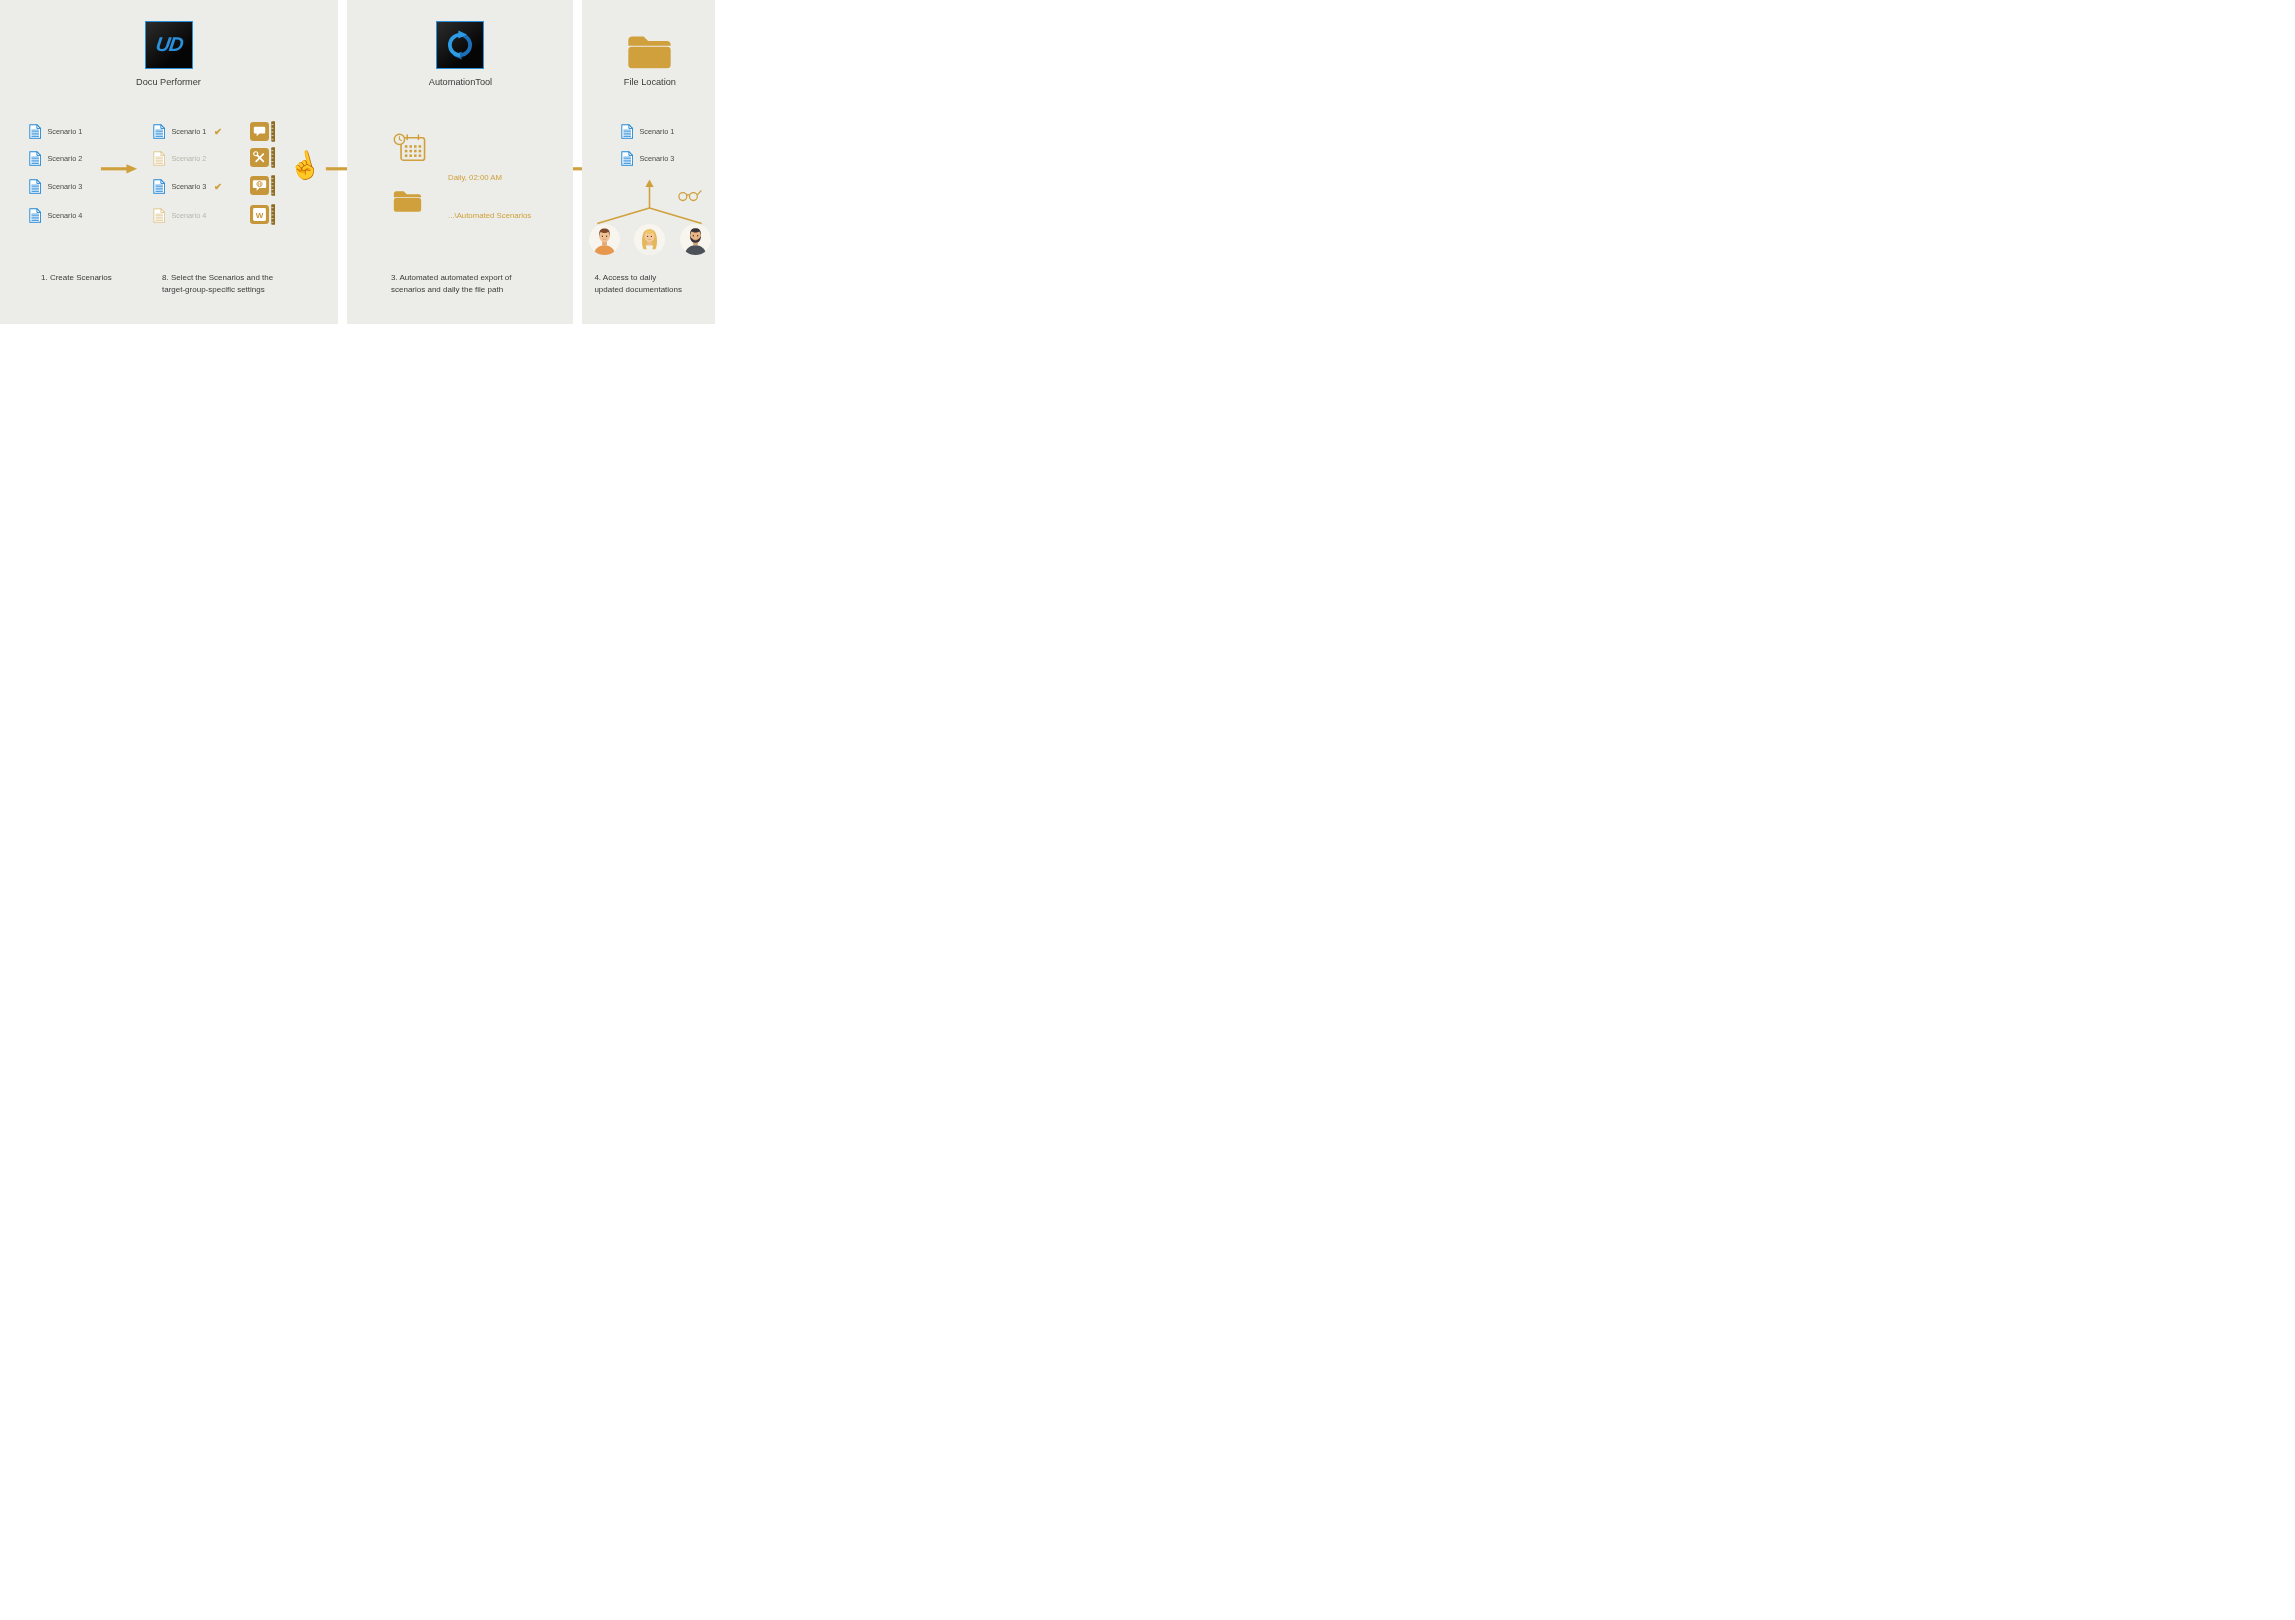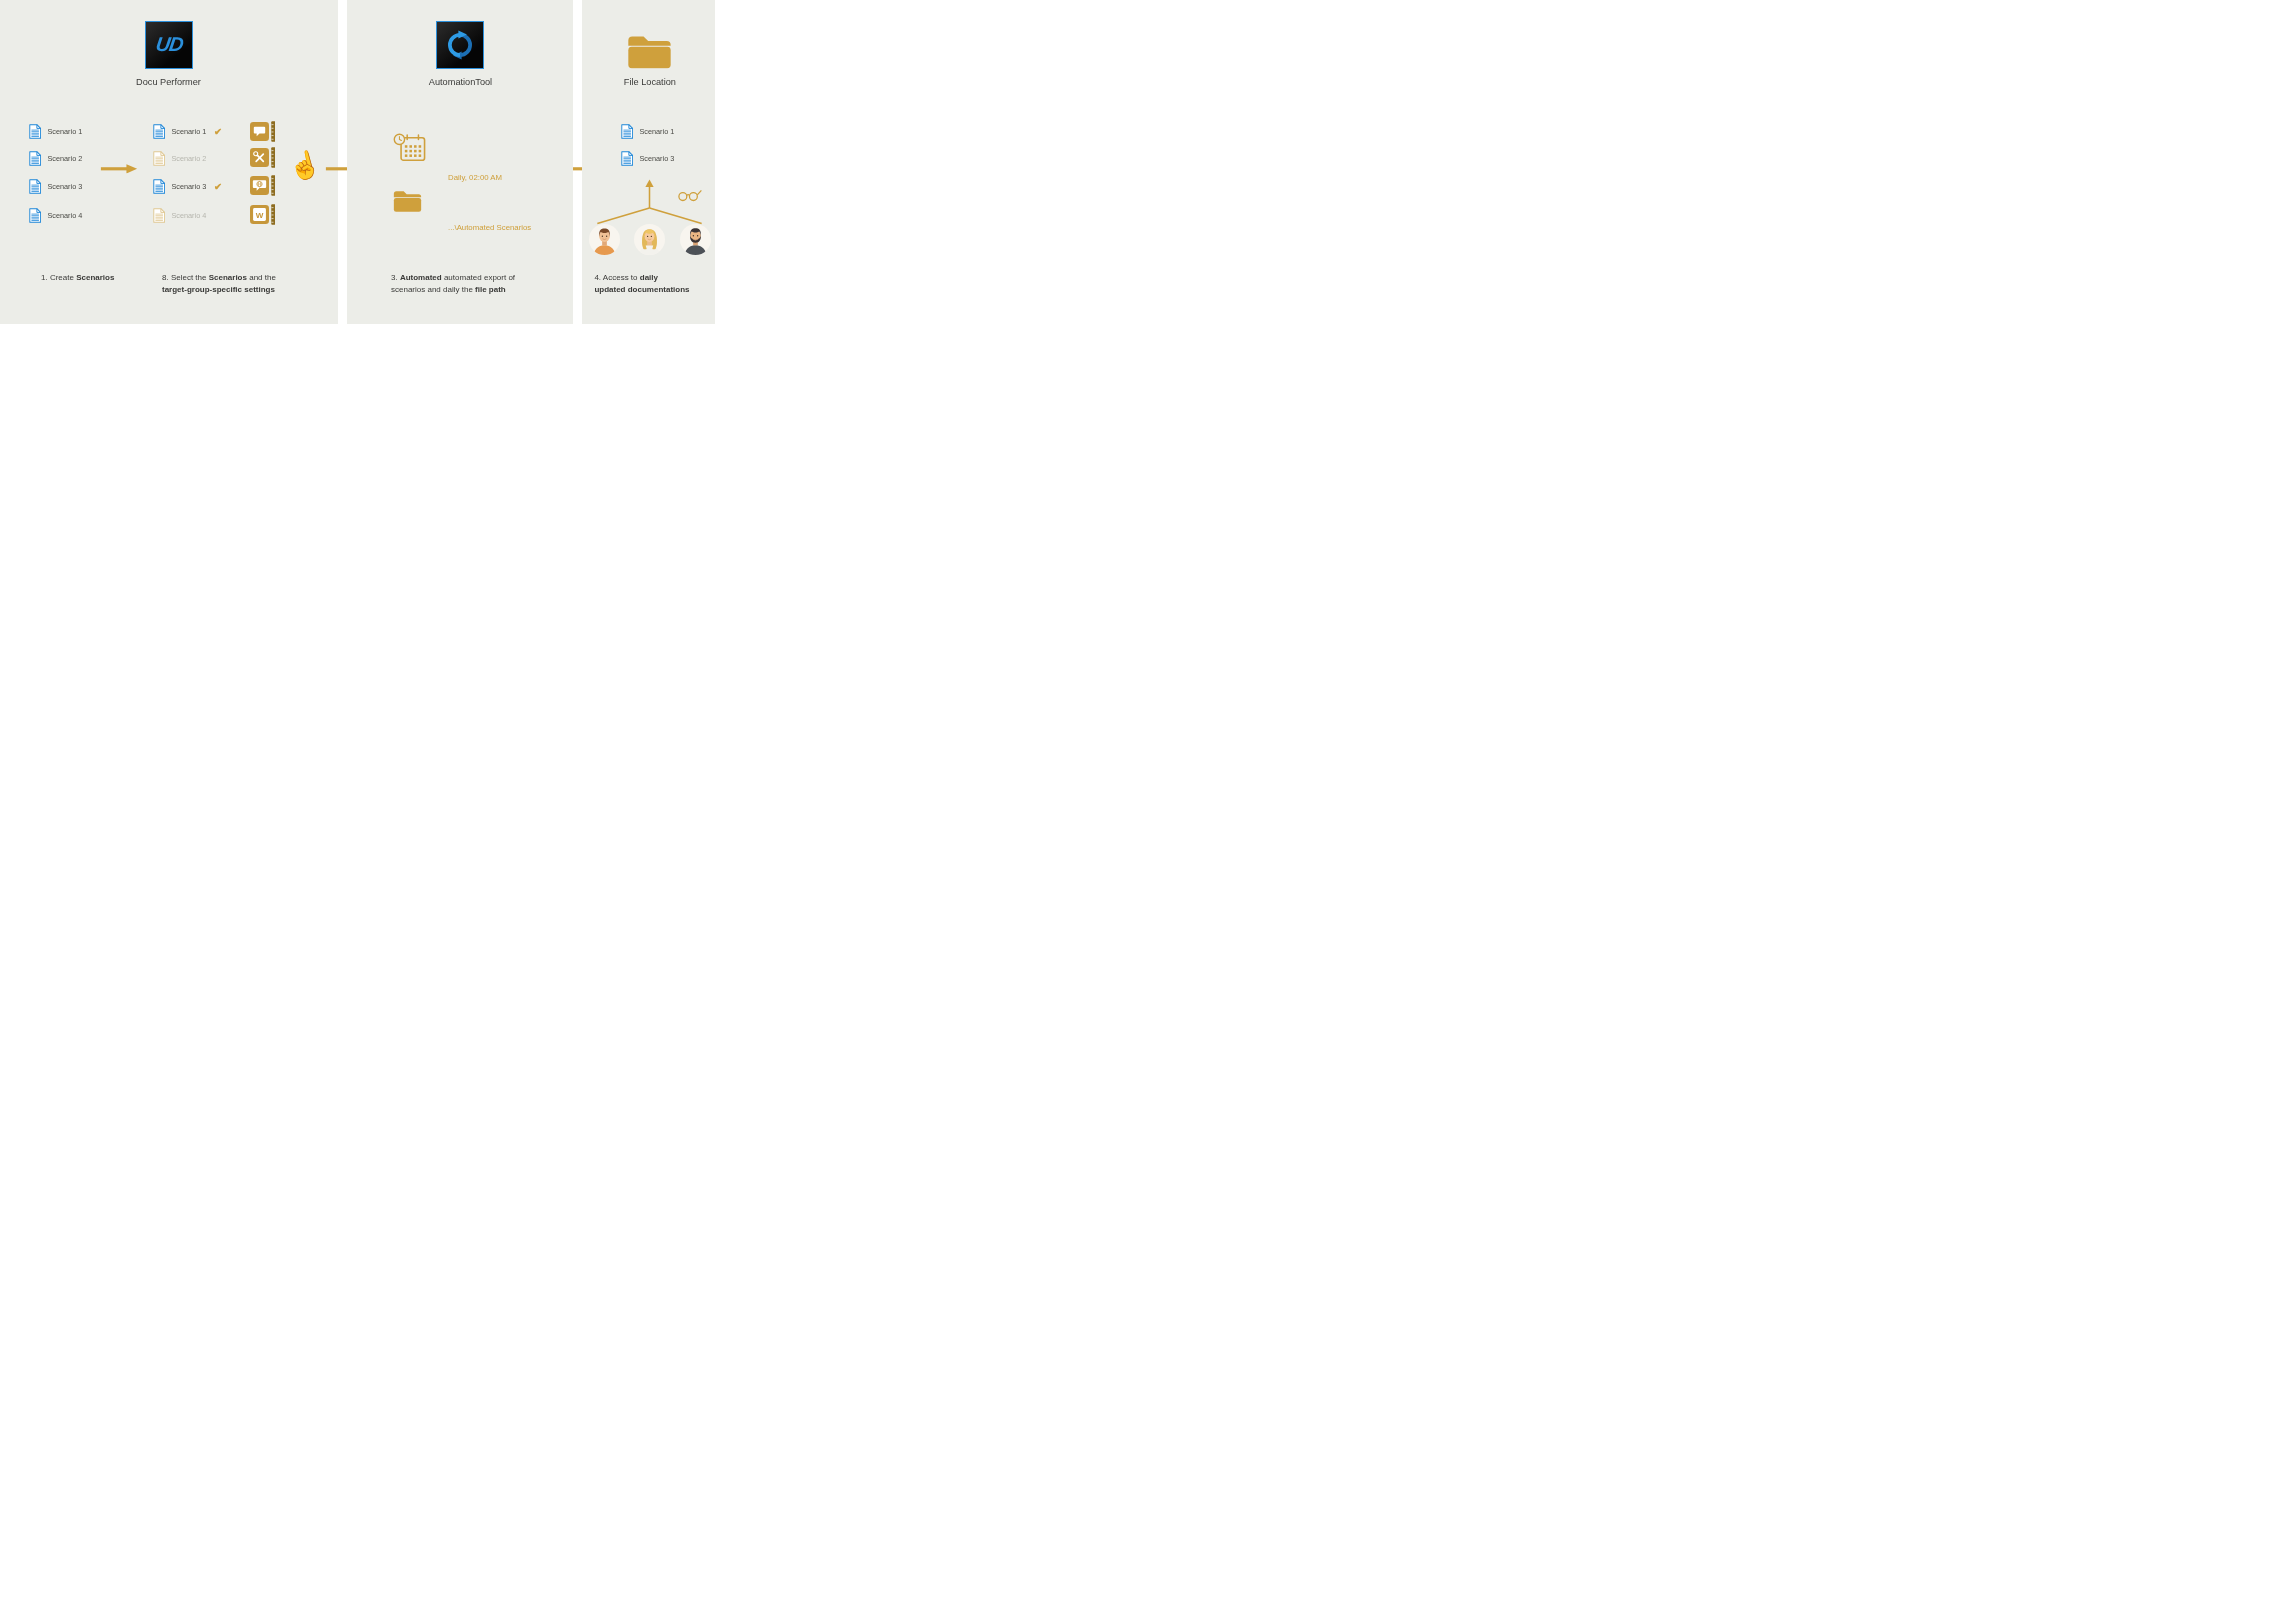--- a/index.html
+++ b/index.html
@@ -19,21 +19,21 @@
   .goldicon{display:flex;align-items:center;gap:1.8px;height:21px;}
   .goldicon .sq{width:19px;height:19px;color:#C6973A;}
   .goldicon .sq svg{width:100%;height:100%;display:block;}
   .goldicon .ruler{width:4.6px;height:21px;color:#8D6C1F;}
   .goldicon .ruler svg{width:100%;height:100%;display:block;}
   .hand{font-size:26px;color:#CFA03C;transform:rotate(-14deg);line-height:1;}
   .arrow{color:#CFA03C;width:38px;height:9.6px;}
   .arrow svg{display:block;width:38px;height:9.6px;}
   .goldtext{color:#CFA03C;font-size:7.8px;white-space:nowrap;margin-top:27px;}
   .caption{font-size:8px;color:#3A3A38;line-height:12px;white-space:nowrap;}
-  .caption b{font-weight:bold;margin-top:20px;}
+  .caption b{font-weight:normal;margin-top:20px;}
   .iconwrap{color:#CFA03C;}
   .iconwrap svg{display:block;width:100%;height:100%;}
   .avatar{width:31px;height:31px;display:block;}
 </style>
 </head>
 <body>
 
 <div class="stage">
 
   <svg width="0" height="0" style="position:absolute" aria-hidden="true">
@@ -290,21 +290,21 @@
           <use href="#sym-calendar"></use>
         </svg>
       </span>
     <div class="goldtext abs" style="left:101px;top:146px">Daily, 02:00 AM</div>
 
     <span class="iconwrap abs" style="left:46px;top:189px;width:29px;height:23.4px">
         <svg viewBox="0 0 34 27">
           <use href="#sym-folder"></use>
         </svg>
       </span>
-    <div class="goldtext abs" style="left:101px;top:196px">...\Automated Scenarios</div>
+    <div class="goldtext abs" style="left:101px;top:184px">...\Automated Scenarios</div>
 
     <div class="caption abs" style="left:44px;top:272px">
       <div><span>3. </span><b>Automated</b><span> automated export of</span></div>
       <div><span>scenarios and daily the </span><b>file path</b></div>
     </div>
   </div>
 
   <div class="panel" style="left:582px;width:134px">
 
     <span class="iconwrap abs" style="left:45px;top:33px;width:45px;height:36px">

